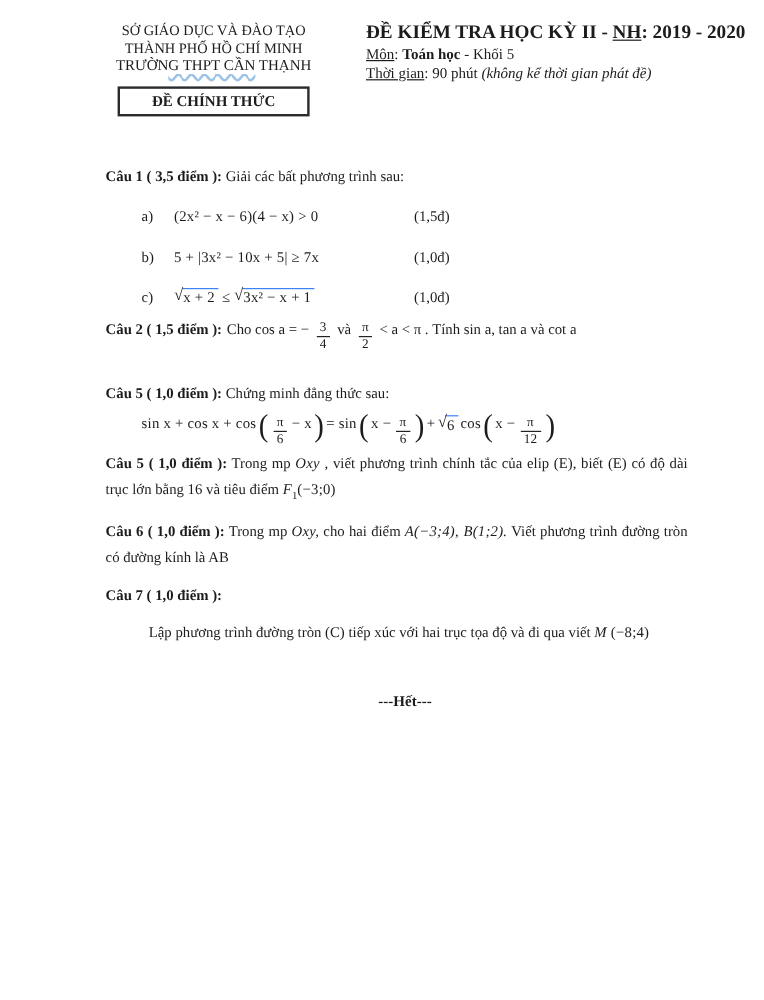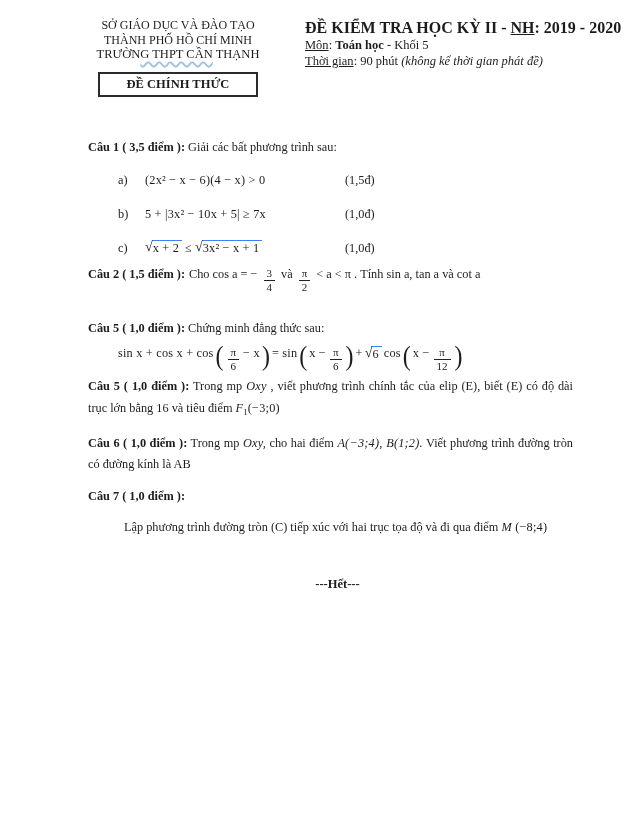--- a/index.html
+++ b/index.html
@@ -167,19 +167,19 @@
     <div class="q q5 para">
       <span class="qlabel">Câu 5 ( 1,0 điểm ):</span><span> Trong mp </span><span class="it math">Oxy</span><span> , viết phương trình chính tắc của elip (E), biết (E) có độ dài trục lớn bằng 16 và tiêu điểm </span><span class="it math">F</span><sub>1</sub><span class="math">(−3;0)</span>
     </div>
 
     <div class="q q6 para">
       <span class="qlabel">Câu 6 ( 1,0 điểm ):</span><span> Trong mp </span><span class="it math">Oxy,</span><span> cho hai điểm </span><span class="it math">A(−3;4), B(1;2).</span><span> Viết phương trình đường tròn có đường kính là AB</span>
     </div>
 
     <div class="q q7">
       <div class="qhead"><span class="qlabel">Câu 7 ( 1,0 điểm ):</span></div>
-      <div class="q7-text"><span>Lập phương trình đường tròn (C) tiếp xúc với hai trục tọa độ và đi qua điểm </span><span class="it math">M</span><span class="math"> (−8;4)</span></div>
+      <div class="q7-text"><span>Lập phương trình đường tròn (C) tiếp xúc với hai trục tọa độ và đi qua viết </span><span class="it math">M</span><span class="math"> (−8;4)</span></div>
     </div>
 
     <div class="footer">---Hết---</div>
 
   </div>
 </div>
 
 </body></html>

